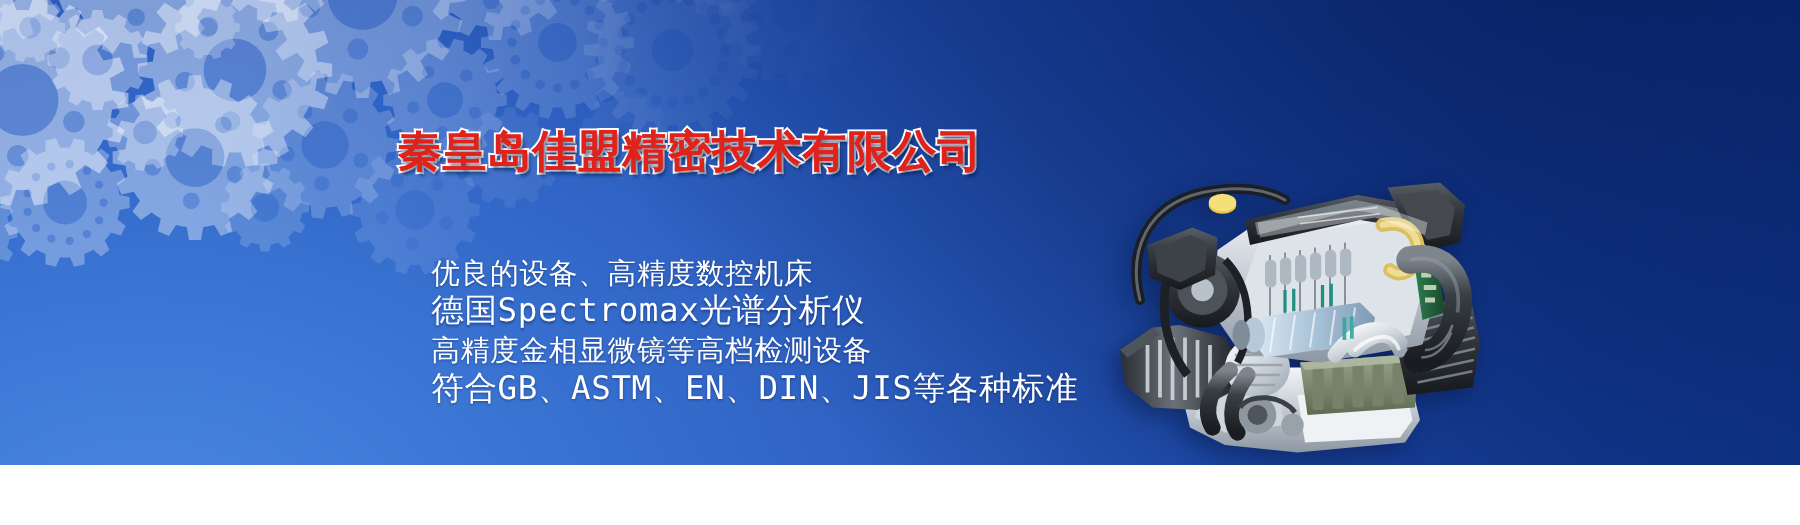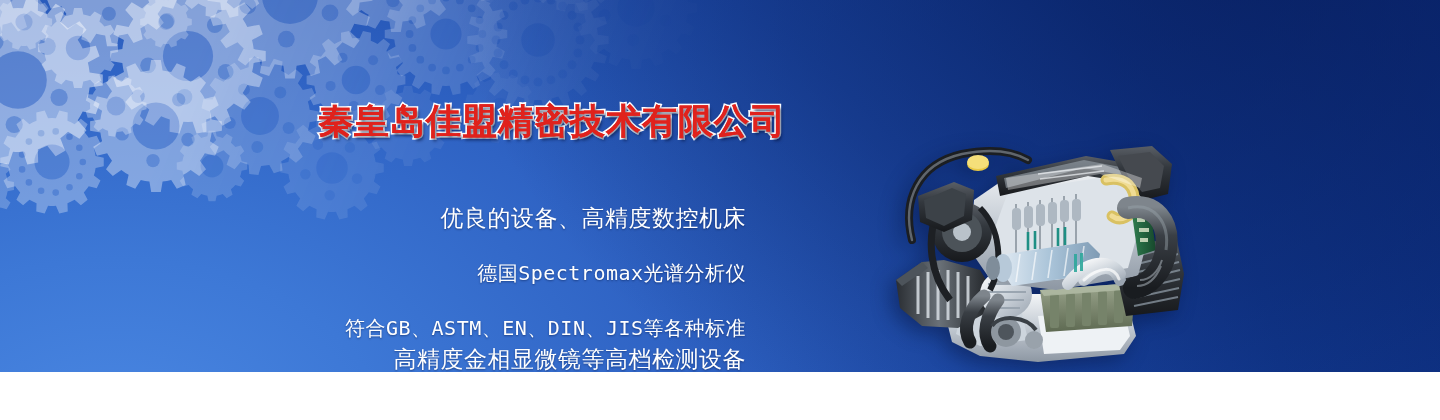--- a/index.html
+++ b/index.html
@@ -44,22 +44,22 @@
     -webkit-text-stroke:0;
   }
   
   #copy{
     position:absolute;left:345px;top:203px;
     color:#ffffff;
     font-size:23px;line-height:31px;
     letter-spacing:0.5px;
     text-shadow:0 1px 2px rgba(3,18,60,0.45);
   }
-  #copy .line{white-space:nowrap;height:31px;text-align:right;}
-  #copy .mono{font-family:"DejaVu Sans Mono","Liberation Mono",monospace;font-size:20px;margin-top:24px;}
+  #copy .line{white-space:nowrap;height:31px;}
+  #copy .mono{font-family:"DejaVu Sans Mono","Liberation Mono",monospace;font-size:26px;}
 
   
   #engine{
     position:absolute;left:888px;top:104px;width:300px;height:272px;
     filter:drop-shadow(-6px 6px 10px rgba(3,16,56,0.45));
   }
   #engine svg{display:block;width:100%;height:100%;}
 </style>
 </head>
 <body>
@@ -304,22 +304,22 @@
   </div>
 
   <div id="vignette"></div>
 
   <div id="headline">秦皇岛佳盟精密技术有限公司</div>
   <div id="headline-fill">秦皇岛佳盟精密技术有限公司</div>
 
   <div id="copy">
     <div class="line">优良的设备、高精度数控机床</div>
     <div class="line mono">德国Spectromax光谱分析仪</div>
+    <div class="line">高精度金相显微镜等高档检测设备</div>
     <div class="line mono">符合GB、ASTM、EN、DIN、JIS等各种标准</div>
-    <div class="line">高精度金相显微镜等高档检测设备</div>
   </div>
 
   <div id="engine">
     <svg viewBox="0 0 300 272" xmlns="http://www.w3.org/2000/svg">
       <defs>
         <linearGradient id="steel" x1="0" y1="0" x2="0" y2="1">
           <stop offset="0%" stop-color="#f3f5f7"></stop>
             <stop offset="45%" stop-color="#c7ced6"></stop>
           <stop offset="100%" stop-color="#8d97a3"></stop>
         </linearGradient>

